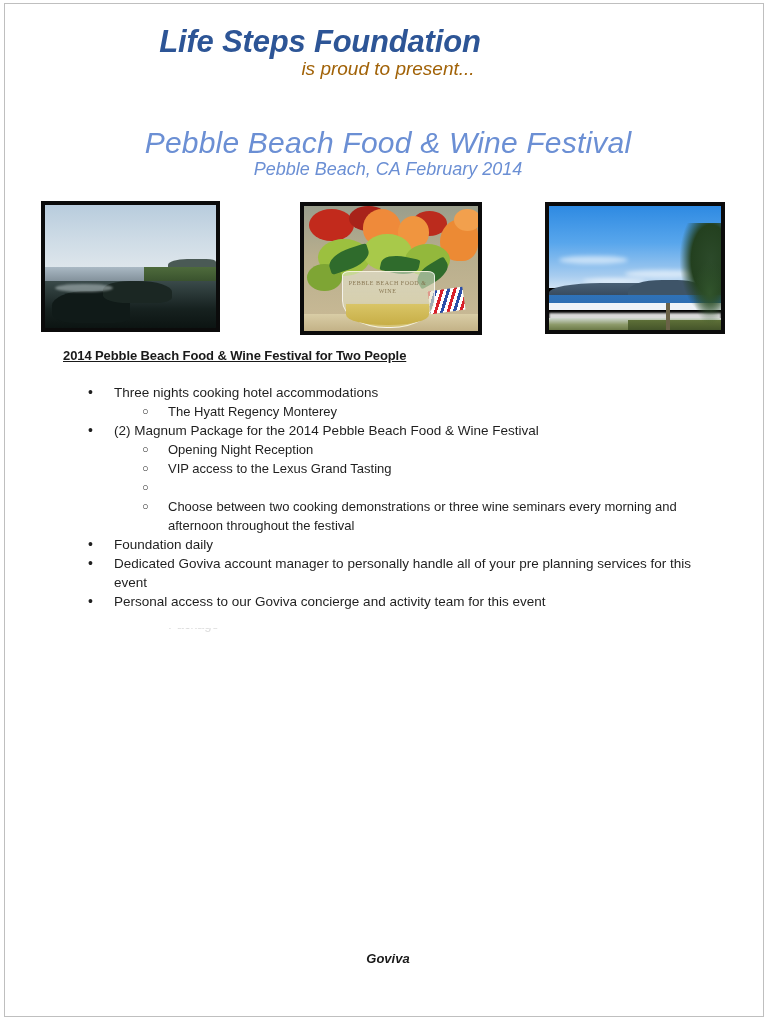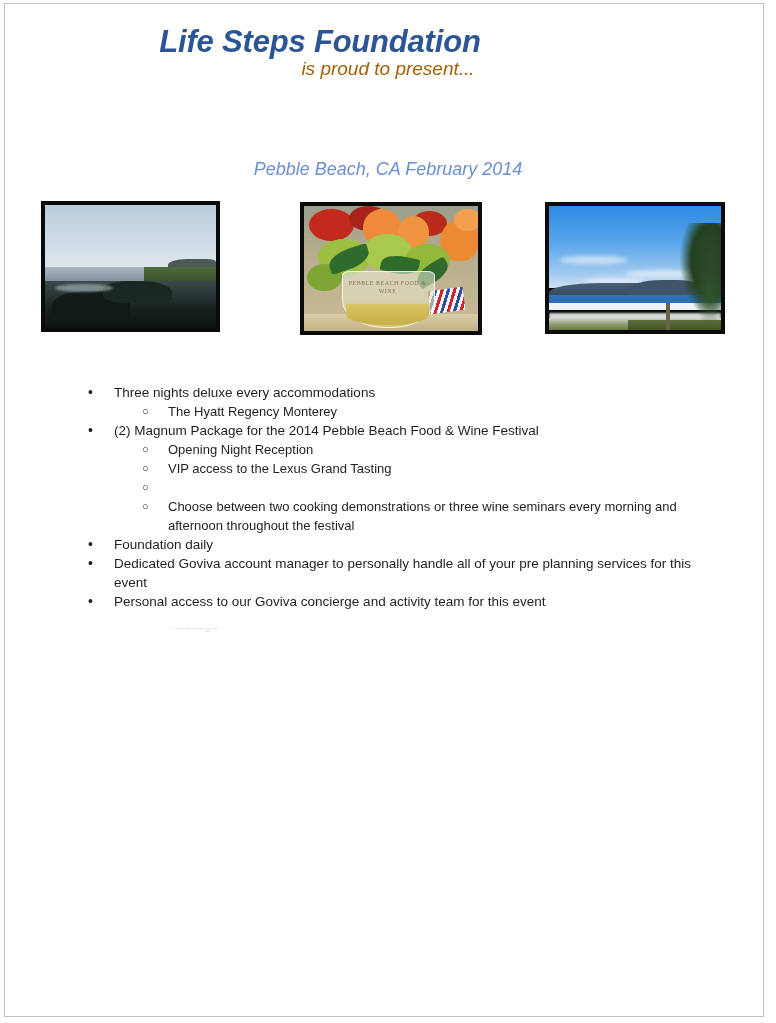--- a/index.html
+++ b/index.html
@@ -322,20 +322,21 @@
 </head>
 <body>
 
 <div class="page">
 
   <div class="page-border"></div>
 
   <div class="org-title">Life Steps Foundation</div>
   <div class="org-subtitle">is proud to present...</div>
 
+  <div class="event-title">Pebble Beach Food &amp; Wine Festival</div>
   <div class="event-location">Pebble Beach, CA February 2014</div>
 
   <div class="photo photo-1">
     <div class="photo-inner">
       <div class="p1-sky"></div>
       <div class="p1-sea"></div>
       <div class="p1-headland"></div>
       <div class="p1-land"></div>
       <div class="p1-rocks"></div>
       <div class="p1-rock-a"></div>
@@ -381,25 +382,26 @@
       <div class="p3-surf-1"></div>
       <div class="p3-surf-2"></div>
       <div class="p3-beach"></div>
       <div class="p3-grass"></div>
       <div class="p3-post"></div>
       <div class="p3-tree"></div>
       <div class="p3-tree-2"></div>
     </div>
   </div>
 
+  <div class="package-heading">2014 Pebble Beach Food &amp; Wine Festival for Two People</div>
 
   <div class="bullet-list">
     <div class="bullet-row level-1">
       <span class="marker">•</span>
-      <span class="text">Three nights deluxe every accommodations</span>
+      <span class="text">Three nights cooking hotel accommodations</span>
     </div>
     <div class="bullet-row level-2">
       <span class="marker">○</span>
       <span class="text">The Hyatt Regency Monterey</span>
     </div>
     <div class="bullet-row level-1">
       <span class="marker">•</span>
       <span class="text">(2) Magnum Package for the 2014 Pebble Beach Food &amp; Wine Festival</span>
     </div>
     <div class="bullet-row level-2">
@@ -428,14 +430,15 @@
     <div class="bullet-row level-1">
       <span class="marker">•</span>
       <span class="text">Personal access to our Goviva concierge and activity team for this event</span>
     </div>
   </div>
 
   <div class="clipped-fragment">
     <span>•   Package</span>
   </div>
 
+  <div class="footer-company">Goviva</div>
 
 </div>
 
 </body></html>

